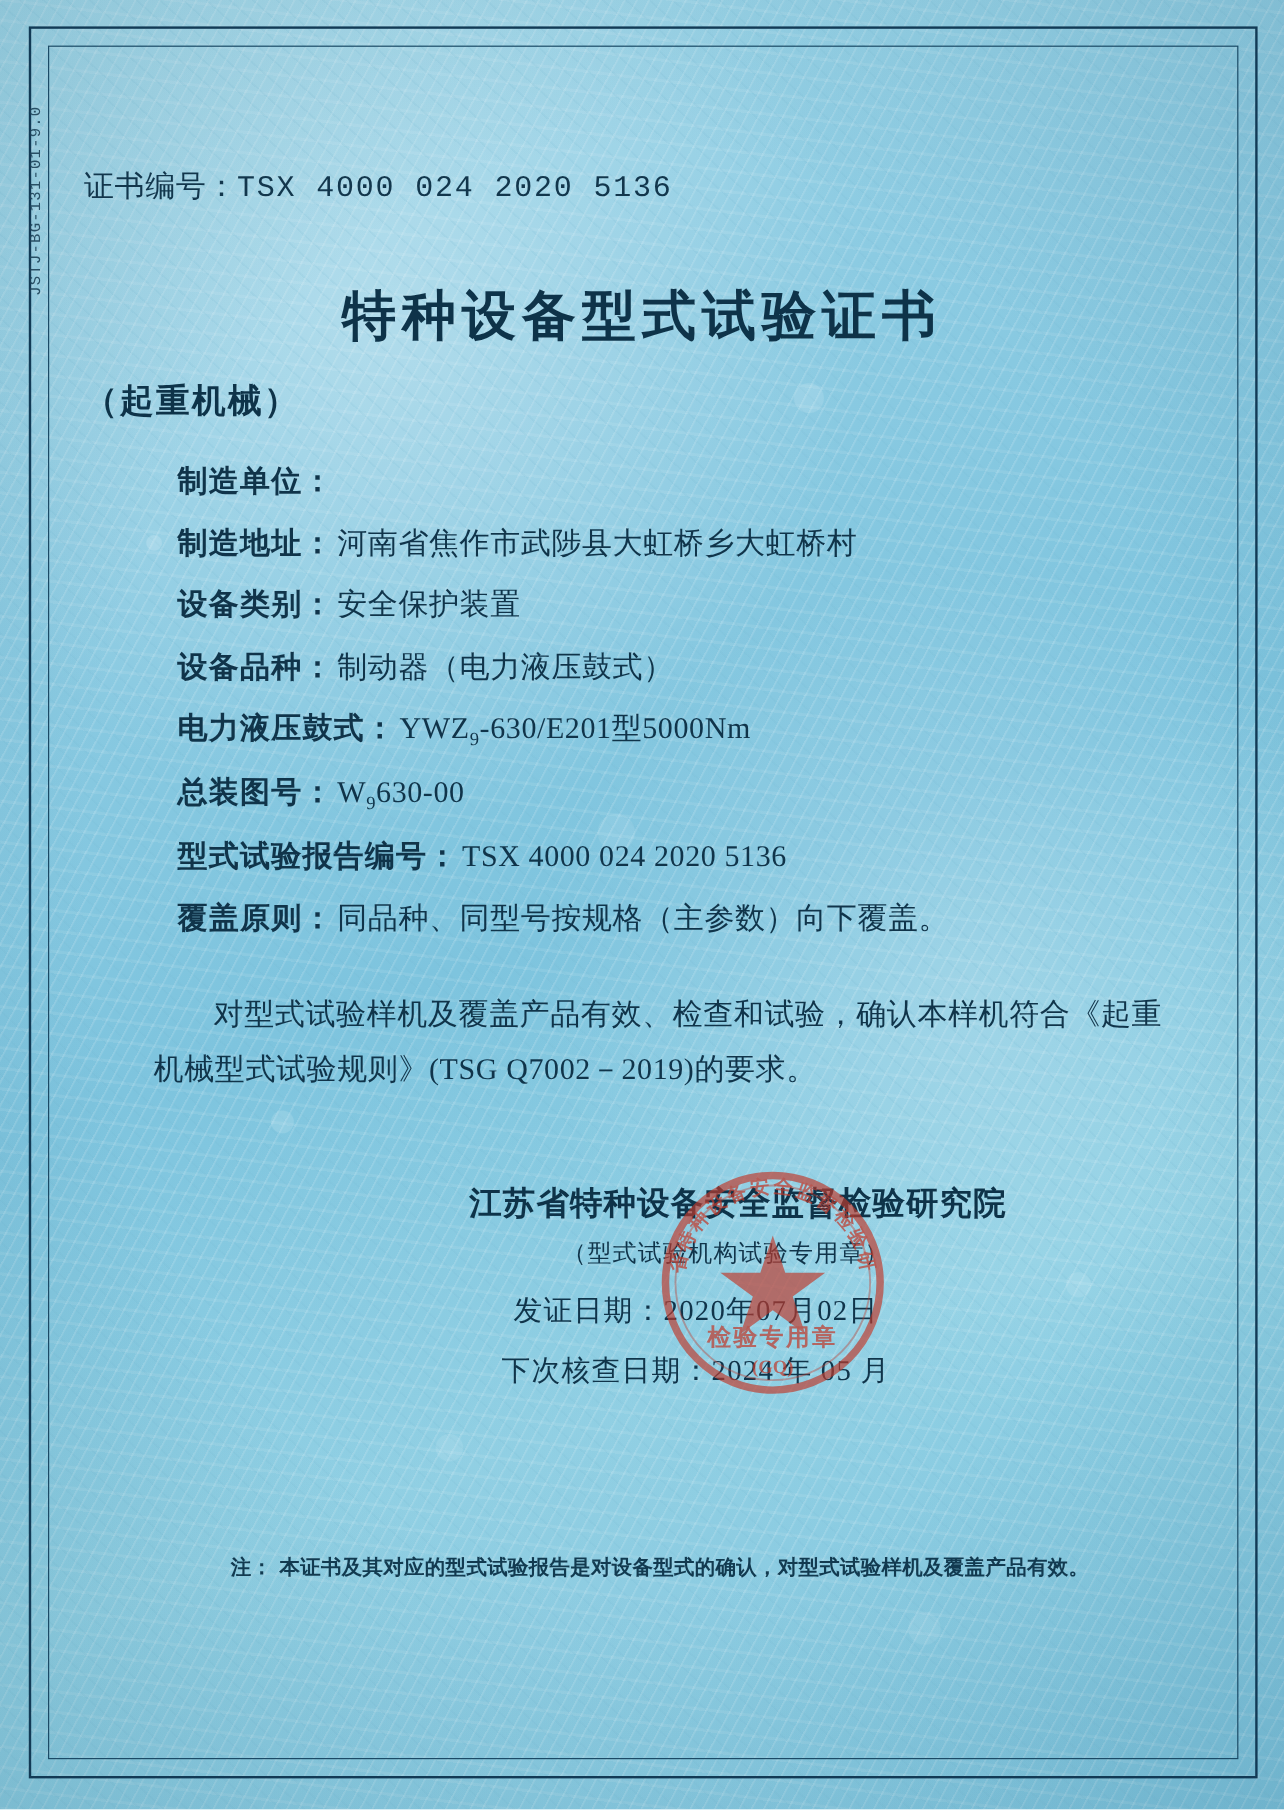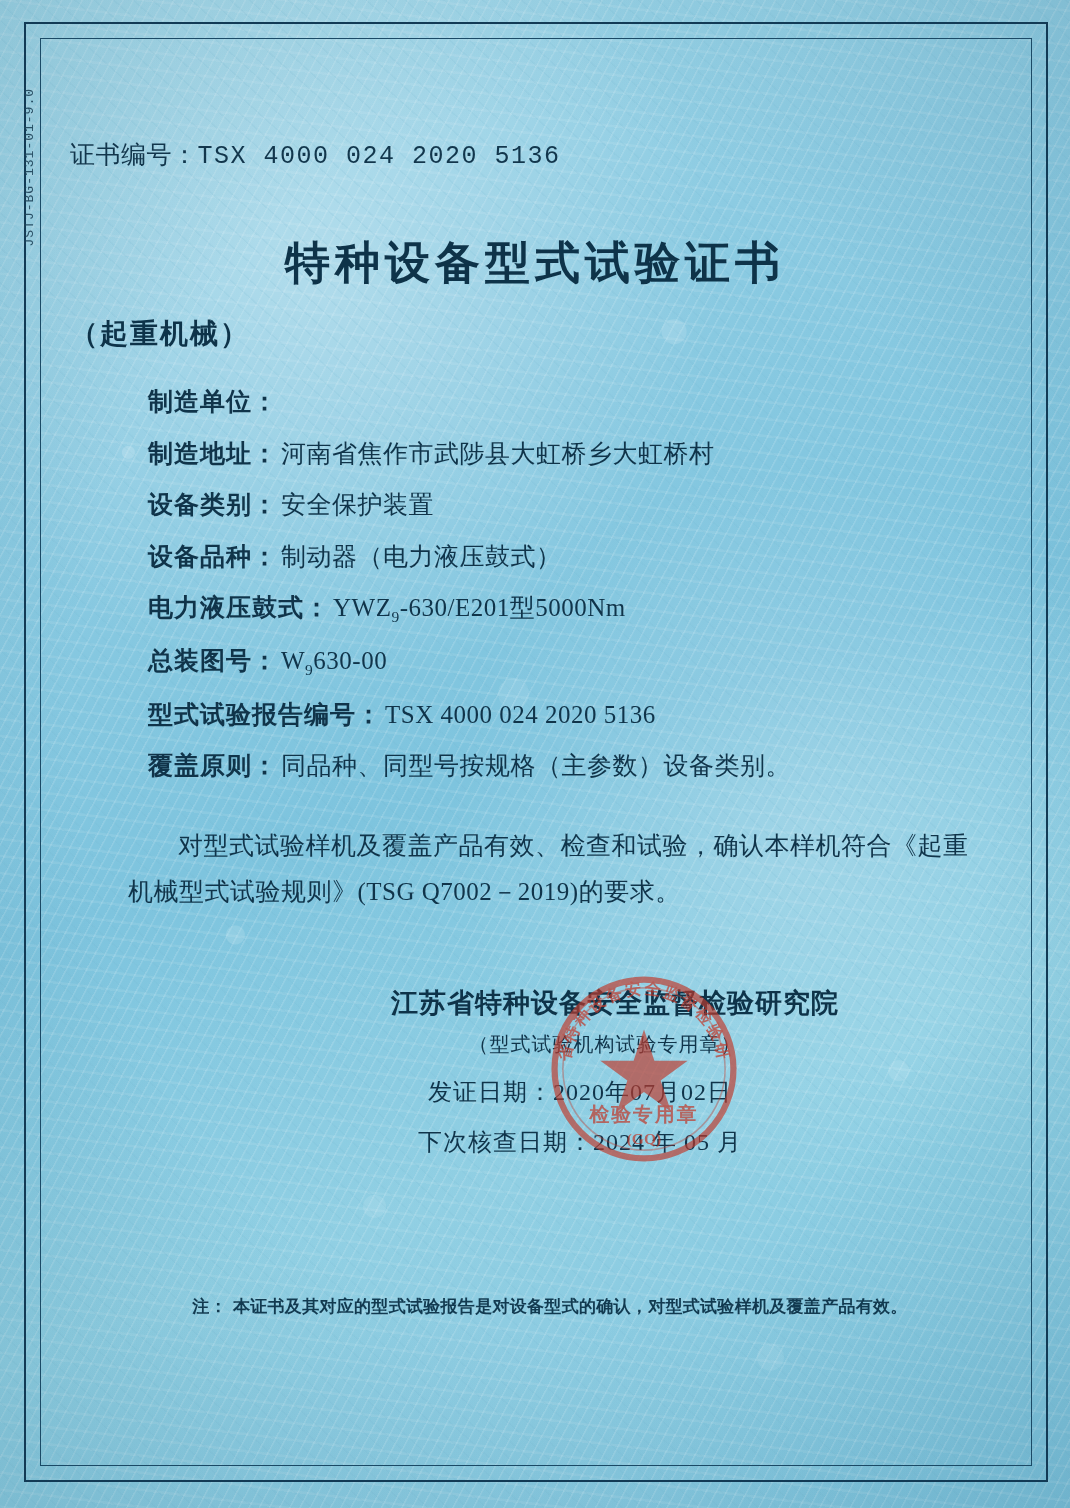--- a/index.html
+++ b/index.html
@@ -277,21 +277,21 @@
 
       <div class="field">
         <span class="label">型式试验报告编号</span>
         <span class="colon">：</span>
         <span class="value mono">TSX 4000 024 2020 5136</span>
       </div>
 
       <div class="field">
         <span class="label">覆盖原则</span>
         <span class="colon">：</span>
-        <span class="value">同品种、同型号按规格（主参数）设备类别。</span>
+        <span class="value">同品种、同型号按规格（主参数）向下覆盖。</span>
       </div>
 
     </div>
 
     <div class="statement">
       <span class="indent"></span><span>对型式试验样机及覆盖产品有效、检查和试验，确认本样机符合《起重</span><br>
       <span>机械型式试验规则》(TSG Q7002－2019)的要求。</span>
     </div>
 
     <div class="sign-block">

